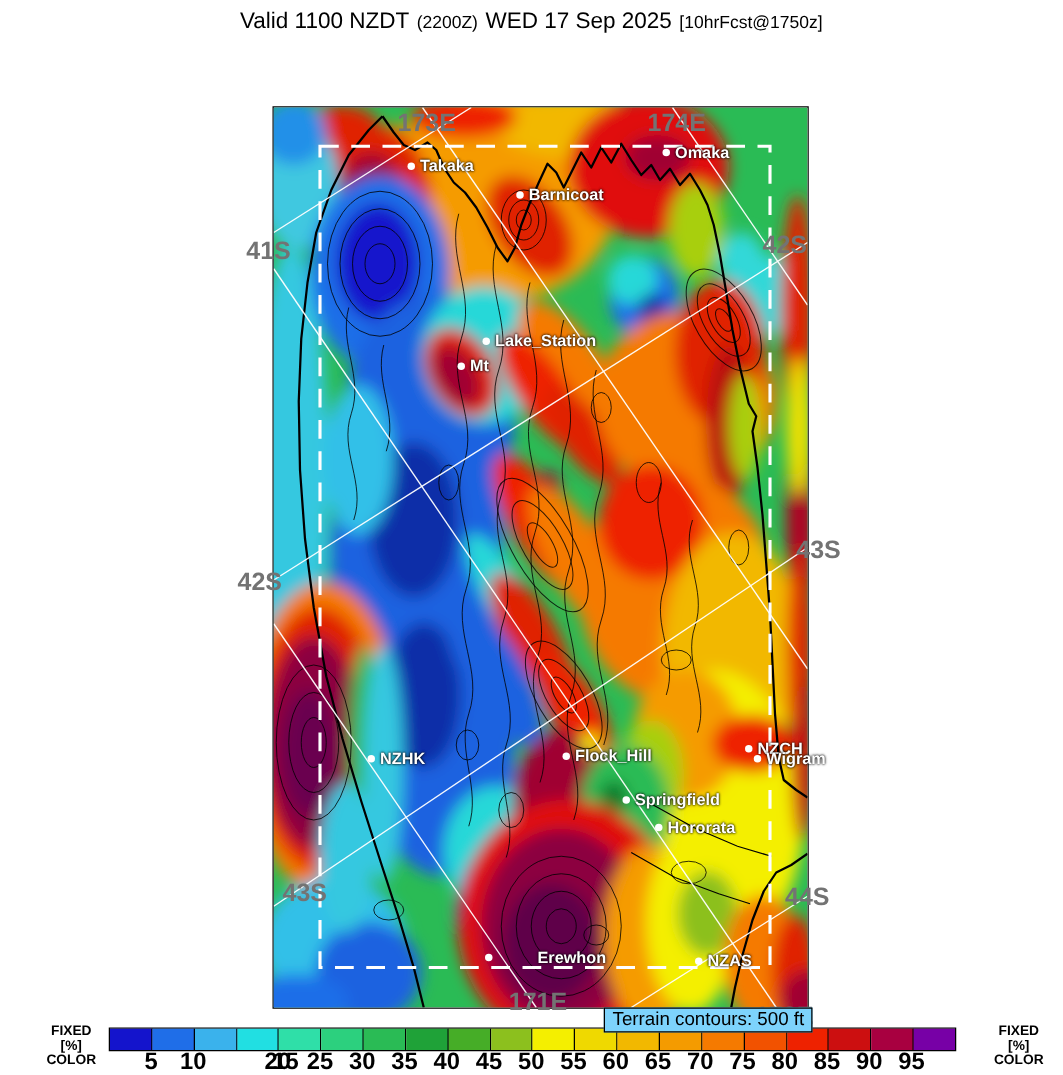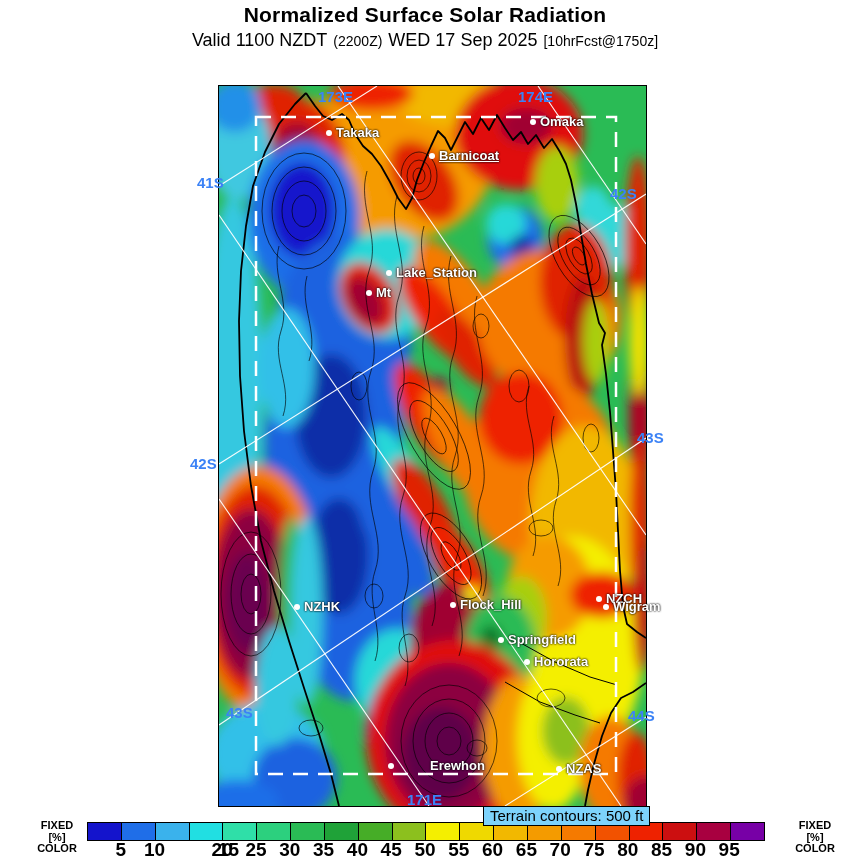--- a/index.html
+++ b/index.html
@@ -27,21 +27,21 @@
   .grat { stroke:#fff; stroke-width:1.1; opacity:0.95; }
 
   #stations { position:absolute; left:0; top:0; width:472px; height:720px; }
   .station {
     position:absolute; display:flex; align-items:center; gap:4px;
     color:#fff; font-weight:bold; font-size:13px; white-space:nowrap;
     text-shadow:0 0 2px rgba(0,0,0,.85), 0 0 2px rgba(0,0,0,.85);
   }
   .station .dot { width:6px; height:6px; border-radius:50%; background:#fff; flex:0 0 auto; }
 
-  .grid-label { position:absolute; font-size:15px; font-weight:bold; color:#3b82f6; z-index:6; }
+  .grid-label { position:absolute; font-size:20px; font-weight:bold; color:#737373; z-index:6; }
 
   #terrain-note {
     position:absolute; left:483px; top:806px; z-index:7;
     background:#7dd3fc; border:1px solid #000; font-size:15px;
     padding:0 6px; height:18px; line-height:18px; color:#000;
   }
 
   
   #colorbar {
     position:absolute; left:87px; top:822px; width:676px; height:17px;
@@ -58,21 +58,20 @@
     position:absolute; width:56px; text-align:center;
     font-size:11px; font-weight:bold; line-height:11.5px; color:#000;
   }
   #fixed-left  { left:29px;  top:820px; }
   #fixed-right { left:787px; top:820px; }
 </style>
 </head>
 <body>
 
 <div id="header">
-  <div class="t1">Normalized Surface Solar Radiation</div>
   <div class="t2"><span>Valid 1100 NZDT</span><span class="sm">(2200Z)</span><span>WED 17 Sep 2025</span><span class="sm">[10hrFcst@1750z]</span></div>
 </div>
 
 <div id="map">
   <svg viewBox="0 0 427 720" preserveAspectRatio="none">
     <defs>
       <filter id="b" x="-60%" y="-60%" width="220%" height="220%">
         <feGaussianBlur stdDeviation="6"></feGaussianBlur>
       </filter>
     </defs>
@@ -235,21 +234,21 @@
     </g>
 
     <rect x="37" y="31" width="360" height="657" fill="none" stroke="#fff" stroke-width="2.5" stroke-dasharray="15 10"></rect>
   </svg>
 
   <div id="stations">
       <div class="station" style="left: 107px; top: 39px;">
         <span class="dot"></span>
         <span>Takaka</span>
       </div>
-      <div class="station" style="left: 210px; top: 62px; text-decoration: underline;">
+      <div class="station" style="left: 194px; top: 62px;">
         <span class="dot"></span>
         <span>Barnicoat</span>
       </div>
       <div class="station" style="left: 311px; top: 28px;">
         <span class="dot"></span>
         <span>Omaka</span>
       </div>
       <div class="station" style="left: 167px; top: 179px;">
         <span class="dot"></span>
         <span>Lake_Station</span>
@@ -289,21 +288,21 @@
       <div class="station" style="left: 169px; top: 672px; gap: 36px;">
         <span class="dot"></span>
         <span>Erewhon</span>
       </div>
     </div>
 </div>
 
 <div id="grid-labels">
     <span class="grid-label" style="left: 318px; top: 88px;">173E</span>
     <span class="grid-label" style="left: 518px; top: 88px;">174E</span>
-    <span class="grid-label" style="left: 197px; top: 174px; text-align: right;">41S</span>
+    <span class="grid-label" style="left: 197px; top: 190px; text-align: right;">41S</span>
     <span class="grid-label" style="left: 610px; top: 185px;">42S</span>
     <span class="grid-label" style="left: 190px; top: 455px;">42S</span>
     <span class="grid-label" style="left: 637px; top: 429px;">43S</span>
     <span class="grid-label" style="left: 226px; top: 704px;">43S</span>
     <span class="grid-label" style="left: 628px; top: 707px;">44S</span>
     <span class="grid-label" style="left: 407px; top: 791px;">171E</span>
     <span class="grid-label" style="left: 604px; top: 802px;">172E</span>
   </div>
 
 <div id="terrain-note">Terrain contours: 500 ft</div>

